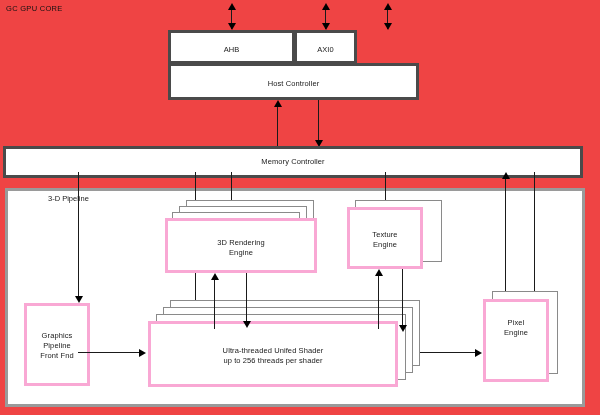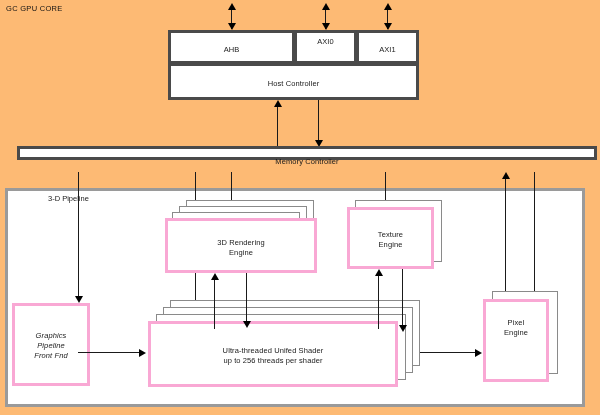--- a/index.html
+++ b/index.html
@@ -4,21 +4,21 @@
 <style>
   html, body {
     margin: 0;
     padding: 0;
     background: #ffffff;
   }
   #root {
     position: relative;
     width: 600px;
     height: 415px;
-    background: #fdba74;
+    background: #ef4444;
     font-family: "Liberation Sans", sans-serif;
     overflow: hidden;
   }
   
   .box {
     position: absolute;
     border: 3px solid #f9a8d4;
     background: #ffffff;
     box-sizing: border-box;
   }
@@ -103,38 +103,35 @@
 
   <div class="vline" style="left:387px; top:9px; height:20px;"></div>
   <div class="arrow up" style="left:383.5px; top:3px;"></div>
   <div class="arrow down" style="left:383.5px; top:23px;"></div>
 
   <div class="box dark" style="left:168px; top:30px; width:127px; height:34px;">
     <div class="box-text" style="top:12px;">AHB</div>
   </div>
 
   <div class="box dark" style="left:294px; top:30px; width:63px; height:34px;">
-    <div class="box-text" style="top:4px;">AXI0</div>
-  </div>
-
-  <div class="box dark" style="left:356px; top:30px; width:63px; height:34px;">
-    <div class="box-text" style="top:12px;">AXI1</div>
-  </div>
+    <div class="box-text" style="top:12px;">AXI0</div>
+  </div>
+
 
   <div class="box dark" style="left:168px; top:63px; width:251px; height:37px;">
     <div class="box-text" style="top:13px;">Host Controller</div>
   </div>
 
   <div class="vline" style="left:277px; top:106px; height:41px;"></div>
   <div class="arrow up" style="left:273.5px; top:100px;"></div>
 
   <div class="vline" style="left:318px; top:100px; height:41px;"></div>
   <div class="arrow down" style="left:314.5px; top:140px;"></div>
 
-  <div class="box dark" style="left:17px; top:146px; width:580px; height:14px;text-decoration:underline;">
+  <div class="box dark" style="left:3px; top:146px; width:580px; height:32px;text-decoration:underline;">
     <div class="box-text" style="top:8px;">Memory Controller</div>
   </div>
 
   <div class="box" style="left:5px; top:188px; width:580px; height:219px; border-color:#9a9a9a;"></div>
   <div class="container-label" style="left:48px; top:194px;">3-D Pipeline</div>
 
   <div class="vline" style="left:78px; top:172px; height:126px;"></div>
   <div class="arrow down" style="left:74.5px; top:296px;"></div>
 
   <div class="vline" style="left:231px; top:172px; height:43px;"></div>
@@ -152,26 +149,26 @@
 
   <div class="stack-layer" style="left:186px; top:200px; width:128px; height:55px;"></div>
   <div class="stack-layer" style="left:179px; top:206px; width:128px; height:55px;"></div>
   <div class="stack-layer" style="left:172px; top:212px; width:128px; height:55px;"></div>
   <div class="box" style="left:165px; top:218px; width:152px; height:55px;">
     <div class="box-text" style="top:17px;">3D Rendering
 Engine</div>
   </div>
 
   <div class="stack-layer" style="left:355px; top:200px; width:87px; height:62px;"></div>
-  <div class="box" style="left:347px; top:207px; width:87px; height:62px;">
+  <div class="box" style="left:347px; top:207px; width:76px; height:62px;">
     <div class="box-text" style="top:20px;">Texture
 Engine</div>
   </div>
 
-  <div class="box" style="left:12px; top:303px; width:78px; height:83px;font-style:italic;">
+  <div class="box" style="left:24px; top:303px; width:66px; height:83px;">
     <div class="box-text" style="top:25px;">Graphics
 Pipeline
 Front Fnd</div>
   </div>
 
   <div class="hline" style="left:78px; top:352px; width:62px;"></div>
   <div class="arrow right" style="left:139px; top:348.5px;"></div>
 
   <div class="stack-layer" style="left:170px; top:300px; width:250px; height:66px;"></div>
   <div class="stack-layer" style="left:163px; top:307px; width:250px; height:66px;"></div>

